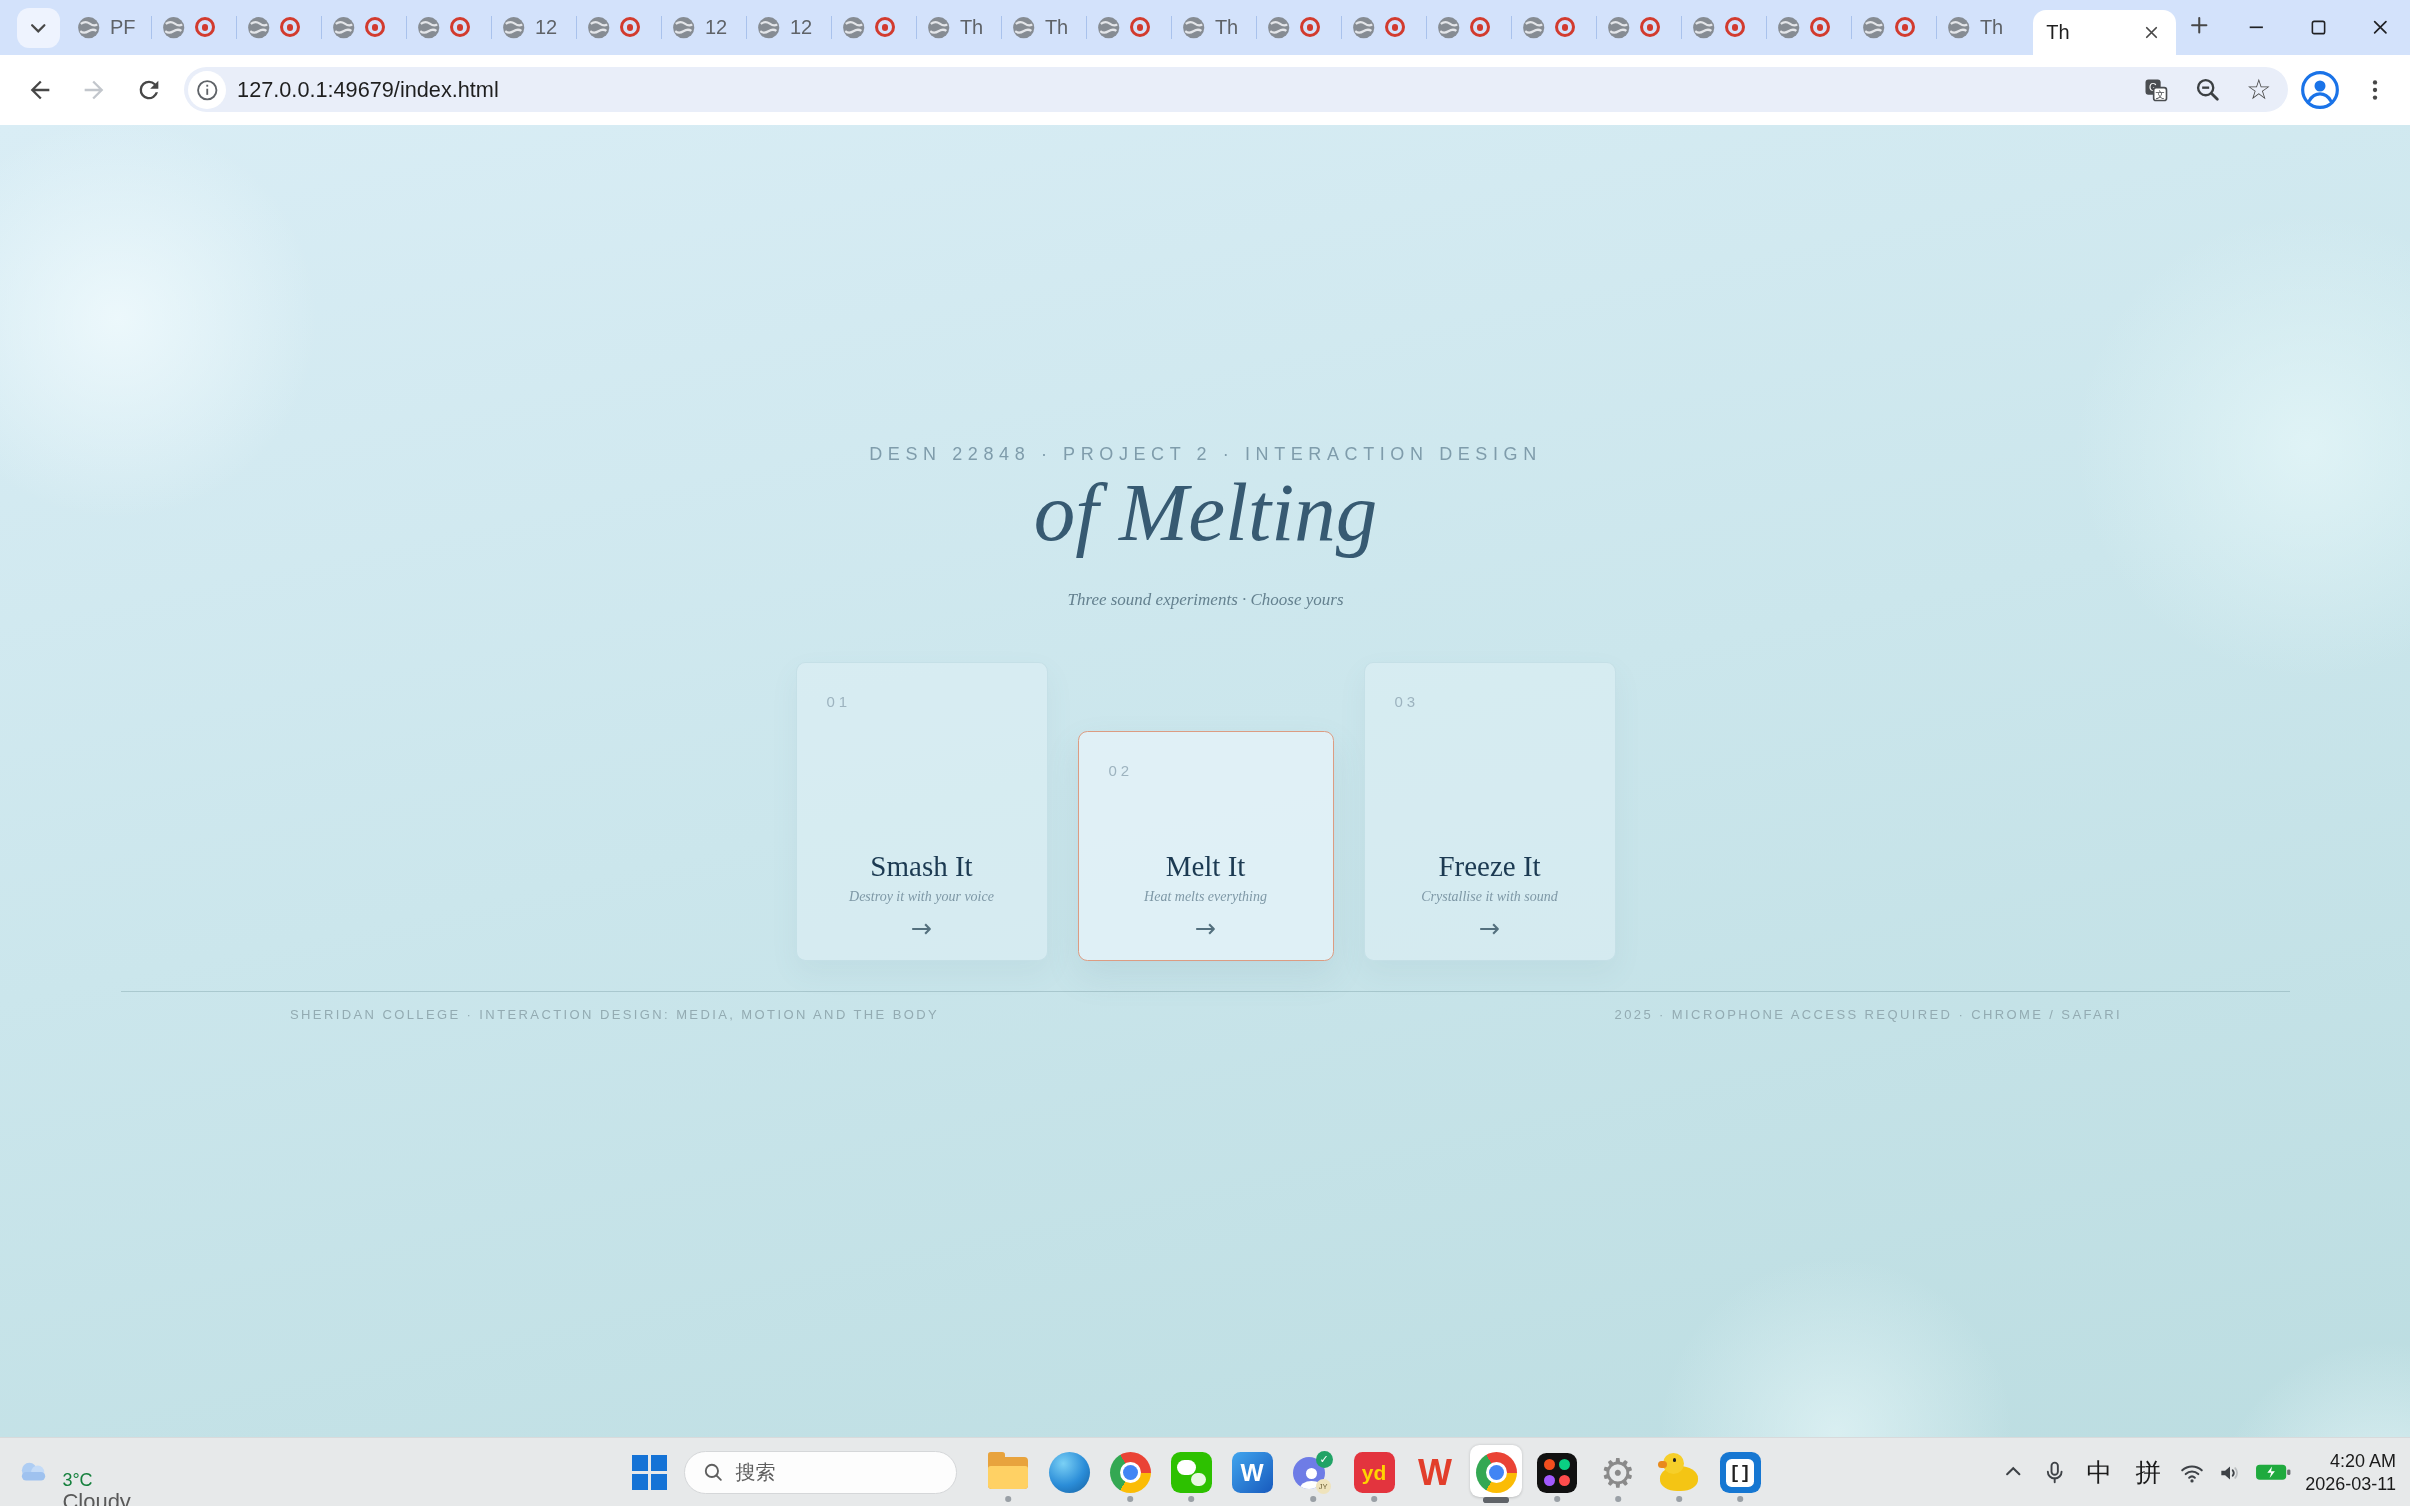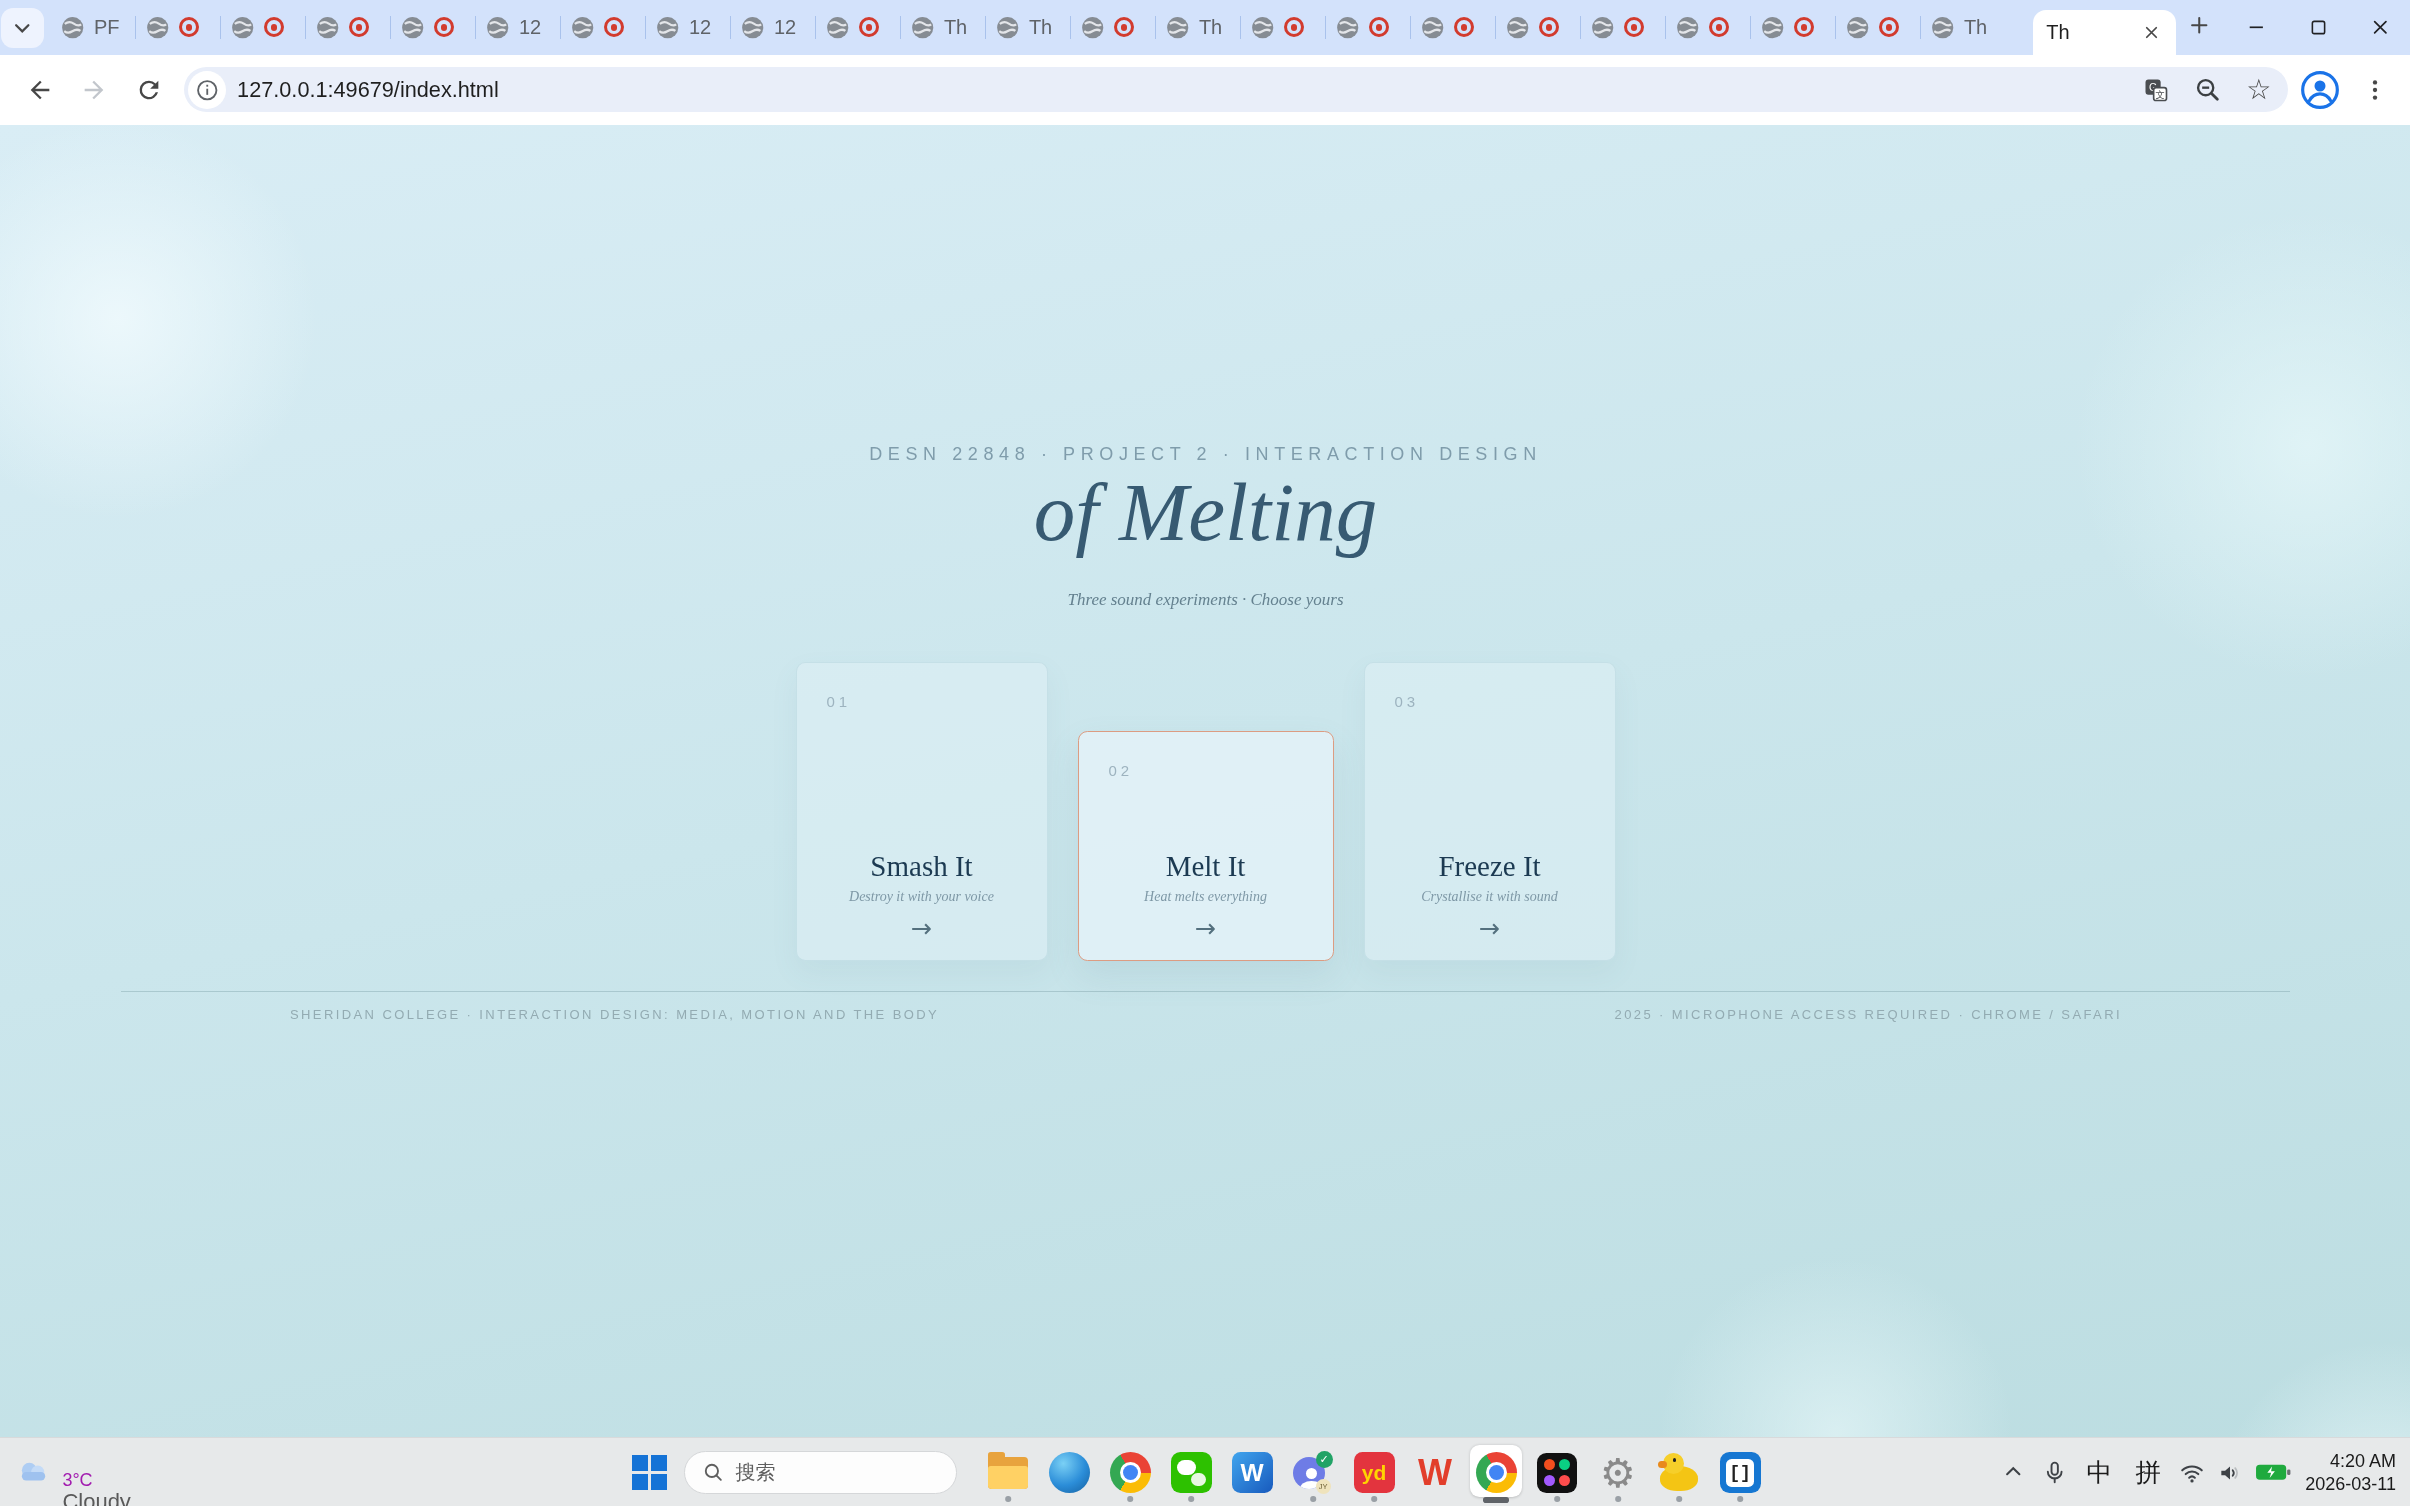--- a/index.html
+++ b/index.html
@@ -1,20 +1,20 @@
 <!DOCTYPE html>
 <html style="font-size:15px"><head>
 <meta charset="utf-8">
 <style>
   * { margin:0; padding:0; box-sizing:border-box; }
   html,body { width:2411px; height:1507px; overflow:hidden; font-family:"Liberation Sans", sans-serif; }
   #screen { width:2411px; height:1507px; display:flex; flex-direction:column; background:#fff; }
 
   
-  .tabstrip { height:55px; background:#d3e2fb; display:flex; align-items:flex-end; padding-left:1px; position:relative; }
+  .tabstrip { height:55px; background:#d3e2fb; display:flex; align-items:flex-end; padding-left:17px; position:relative; }
   .tab-search-btn { width:43px; height:40px; margin:0 5.6px 6.6px 0; background:#eef3fe; border-radius:12.2px; display:flex; align-items:center; justify-content:center; flex:none; cursor:pointer; }
   .tabs { display:flex; flex:1 1 auto; min-width:0; height:100%; align-items:center; overflow:hidden; }
   .tab { flex:0 1 85px; min-width:0; height:100%; display:flex; align-items:center; gap:8.5px; padding:0 10.4px; position:relative; cursor:pointer; }
   .tab:not(:first-child)::before { content:''; position:absolute; left:0; top:16px; bottom:16px; width:1.9px; background:#a9c2ec; }
   .tab svg.globe { width:25.4px; height:25.4px; flex:none; }
   .tab-label { font-size:20px; color:#5f6368; white-space:nowrap; overflow:hidden; }
   .rec { width:20px; height:20px; border:3.8px solid #d23b2e; border-radius:50%; display:flex; align-items:center; justify-content:center; flex:none; }
   .rec-dot { width:6.6px; height:6.6px; background:#d23b2e; border-radius:50%; }
   .tab-active { flex:0 0 143px; height:45px; background:#fff; border-radius:13px 13px 0 0; display:flex; align-items:center; padding:0 13px; gap:9.4px; align-self:flex-end; }
   .tab-active .tab-label { color:#1f1f1f; flex:1; }
@@ -57,21 +57,21 @@
   .card-arrow { position:absolute; bottom:17px; left:0; width:100%; text-align:center; font-size:25.4px; color:#54707e; font-family:"DejaVu Sans", sans-serif; }
 
   .page-footer { margin-top:30px; }
   .footer-divider { height:0.9px; background:rgba(110,145,155,.35); margin:0 121px; }
   .footer-row { display:flex; justify-content:space-between; padding:15px 289px 0 290px; font-family:"Liberation Sans", sans-serif; font-size:13px; letter-spacing:2.4px; color:#93abb2; }
 
   
   .taskbar { height:70px; background:#e7e9ea; border-top:0.9px solid #d8dadb; position:relative; flex:none; }
   .weather { position:absolute; left:15px; top:50%; transform:translateY(-50%); display:flex; align-items:center; gap:9.4px; cursor:pointer; }
   .weather-text { display:flex; flex-direction:column; line-height:21px; }
-  .weather-temp { font-size:18px; color:#a21caf;margin-top:36px; }
+  .weather-temp { font-size:18px; color:#15803d;margin-top:36px; }
   .weather-cond { font-size:22px; color:#595959; }
   .tb-center { position:absolute; left:623px; top:0; height:100%; display:flex; align-items:center; }
   .start-btn { width:53px; height:58px; display:flex; align-items:center; justify-content:center; cursor:pointer; }
   .start-logo { display:grid; grid-template-columns:16px 16px; grid-template-rows:16px 16px; gap:2.8px; }
   .start-logo span { background:#1573d6; }
   .tb-search { width:273px; height:43px; background:#fdfdfd; border:0.9px solid #d5d7d9; border-radius:21.7px; display:flex; align-items:center; padding:0 17px; gap:11.3px; margin:0 21px 0 7.5px; cursor:text; }
   .tb-search-text { font-size:20px; color:#5f5f5f; }
   .tb-app { width:61px; height:62px; position:relative; display:flex; align-items:center; justify-content:center; cursor:pointer; }
   .tb-app > * { position:relative; z-index:1; }
   .tb-app.active::before { content:''; position:absolute; inset:3.8px 4.7px 6.6px 4.7px; background:#fff; border-radius:9.4px; box-shadow:0 0.9px 2.8px rgba(0,0,0,.18); z-index:0; }

